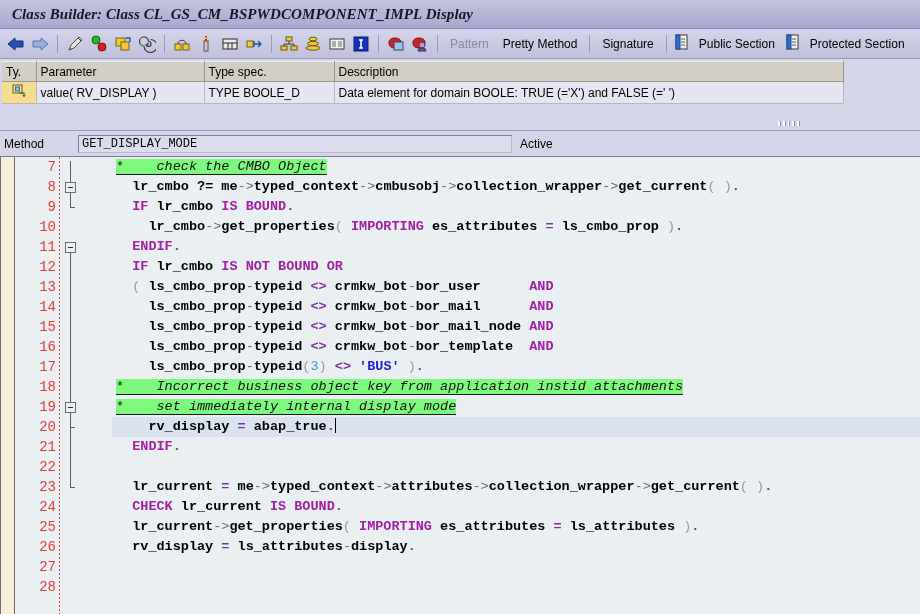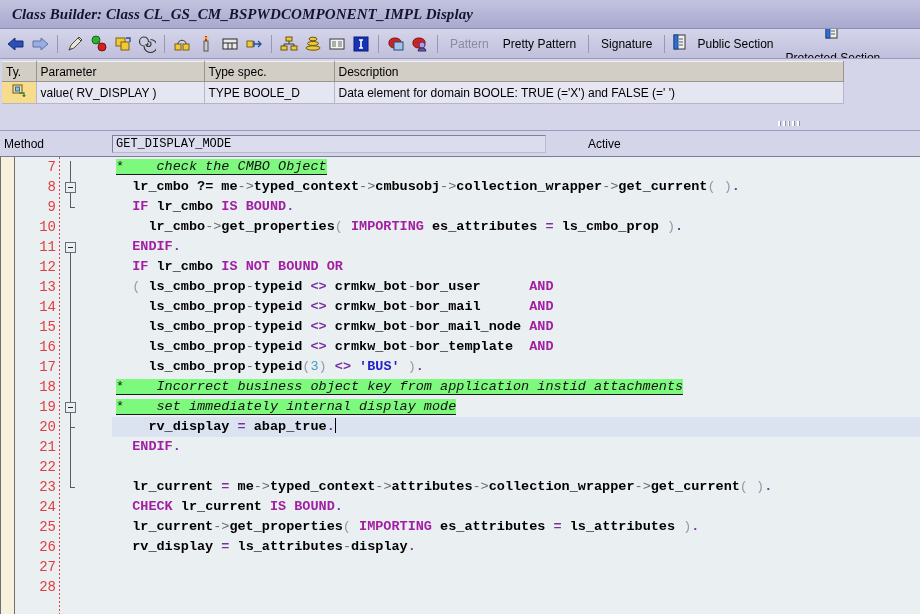--- a/index.html
+++ b/index.html
@@ -140,21 +140,20 @@
   }
 
   
   .method-row {
     flex: 0 0 26px;
     background: #d5d5ea;
     display: flex; align-items: center;
     padding-left: 4px;
     box-sizing: border-box;
     border-bottom: 1px solid #7a7a9a;
-    gap: 34px;
   }
   .method-label {
     font-size: 12px; color: #000;
     width: 74px; flex: 0 0 74px;
   }
   .method-input {
     width: 434px; height: 18px;
     background: #dcdcef;
     border: 1px solid #7f7f9f;
     border-right-color: #b9b9d0;
@@ -413,40 +412,40 @@
       <svg width="18" height="18" viewBox="0 0 18 18">
         <path d="M2,7 a6,4 0 0,1 12,0 L14,9 a6,4 0 0,1 -12,0 Z" fill="#cc2222" stroke="#7a1010" stroke-width="1"></path>
         <circle cx="11" cy="10" r="3" fill="#b09ad8" stroke="#4a3a7a" stroke-width="1"></circle>
         <path d="M7,16 a4,3 0 0,1 8,0 Z" fill="#6a5a9a" stroke="#3a2a6a" stroke-width="1"></path>
       </svg>
     </div>
 
     <div class="tb-sep"></div>
 
     <span class="tb-text disabled">Pattern</span>
-    <span class="tb-text">Pretty Pattern</span>
+    <span class="tb-text">Pretty Method</span>
 
     <div class="tb-sep"></div>
 
     <span class="tb-text">Signature</span>
 
     <div class="tb-sep"></div>
 
     <div class="tb-labelbtn">
       <span>
         <svg width="15" height="16" viewBox="0 0 15 16">
           <rect x="2" y="1" width="11" height="14" fill="#f0f0f0" stroke="#3a3a3a" stroke-width="1"></rect>
           <rect x="2" y="1" width="4" height="14" fill="#2f6fd0" stroke="#1a4a9a" stroke-width="1"></rect>
           <path d="M7,5 L11,5 M7,8 L11,8 M7,11 L11,11" stroke="#5a5a5a" stroke-width="1"></path>
         </svg>
       </span>
       <span class="lbl">Public Section</span>
     </div>
 
-    <div class="tb-labelbtn" style="margin-left:6px;flex-direction:column;">
+    <div class="tb-labelbtn" style="margin-left:6px;">
       <span>
         <svg width="15" height="16" viewBox="0 0 15 16">
           <rect x="2" y="1" width="11" height="14" fill="#f0f0f0" stroke="#3a3a3a" stroke-width="1"></rect>
           <rect x="2" y="1" width="4" height="14" fill="#2f6fd0" stroke="#1a4a9a" stroke-width="1"></rect>
           <path d="M7,5 L11,5 M7,8 L11,8 M7,11 L11,11" stroke="#5a5a5a" stroke-width="1"></path>
         </svg>
       </span>
       <span class="lbl">Protected Section</span>
     </div>
   </div>

